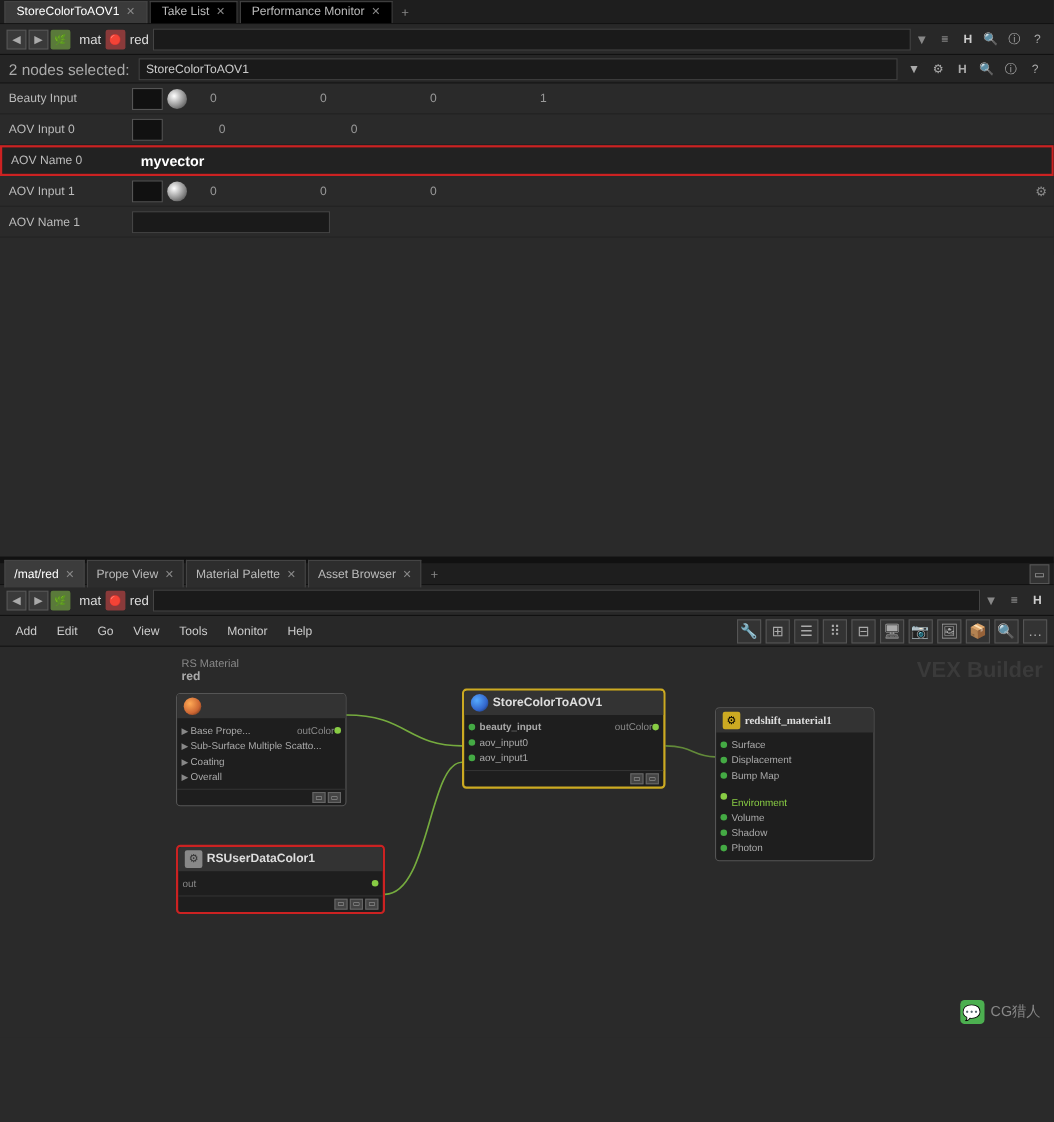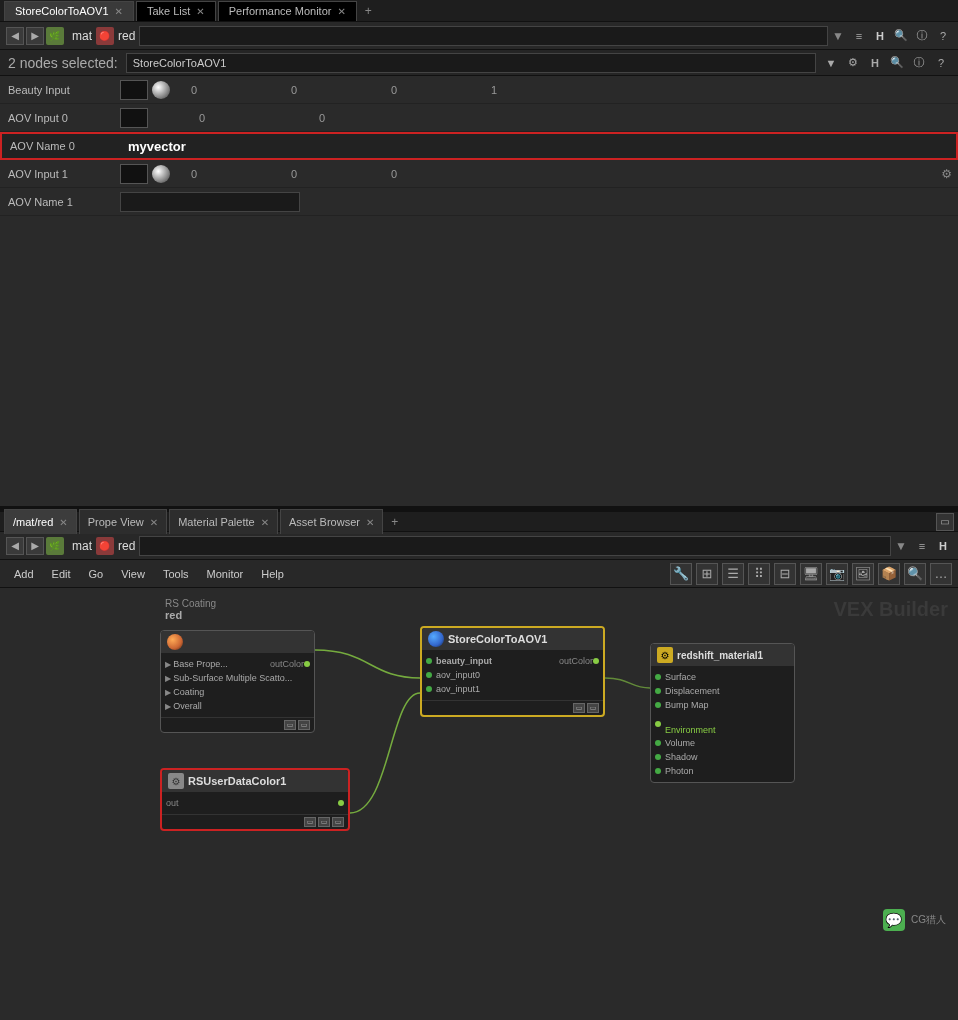--- a/index.html
+++ b/index.html
@@ -472,21 +472,21 @@
       height: 22px;
       background: #4caf50;
       border-radius: 4px;
       display: flex;
       align-items: center;
       justify-content: center;
       font-size: 14px;
     }
     .watermark-text {
       color: #888;
-      font-size: 10px;
+      font-size: 13px;
     }
 
     .divider-h {
       height: 4px;
       background: #111;
       cursor: row-resize;
     }
   </style>
 </head>
 <body>
@@ -662,21 +662,21 @@
       <div class="toolbar-icon-btn">🔍</div>
       <div class="toolbar-icon-btn">…</div>
     </div>
   </div>
 
   <div class="node-canvas">
 
     <span class="vex-builder-label">VEX Builder</span>
 
     <div class="rs-material-label">
-      <div style="color:#888;font-size:10px;">RS Coating</div>
+      <div style="color:#888;font-size:10px;">RS Material</div>
       <div style="color:#aaa;font-size:11px;font-weight:bold;">red</div>
     </div>
 
     <div class="node-box" style="left:160px; top:42px; width:155px;">
       <div class="node-header">
         <div class="node-icon-red"></div>
       </div>
       <div class="node-body">
         <div class="node-port-row">
           <span style="font-size:8px;color:#888;margin-right:2px;">▶</span>
@@ -744,21 +744,21 @@
       <div class="node-footer">
         <div class="node-footer-btn">▭</div>
         <div class="node-footer-btn">▭</div>
         <div class="node-footer-btn">▭</div>
       </div>
     </div>
 
     <div class="node-box" style="left:650px; top:55px; width:145px;">
       <div class="node-header">
         <div class="node-icon-gear" style="background:#ccaa22;color:#000;">⚙</div>
-        <span class="node-title" style="font-size:10px;">redshift_material1</span>
+        <span class="node-title" style="font-size:10px;font-family:Liberation Serif, serif;">redshift_material1</span>
       </div>
       <div class="node-body">
         <div class="node-port-row">
           <div class="port-dot"></div>
           <span>Surface</span>
         </div>
         <div class="node-port-row">
           <div class="port-dot"></div>
           <span>Displacement</span>
         </div>

